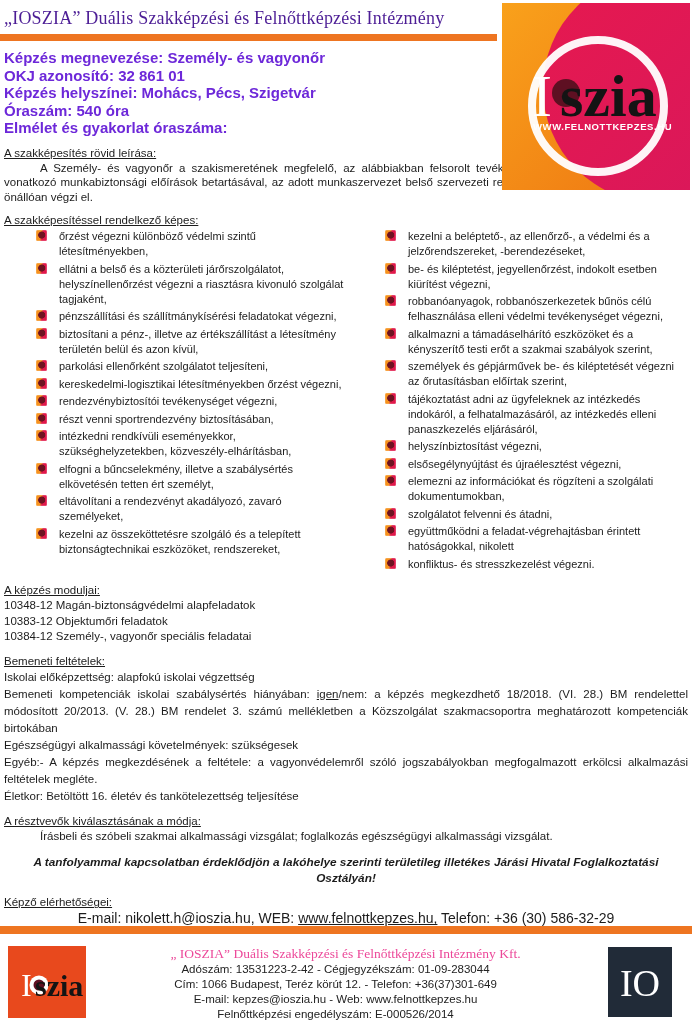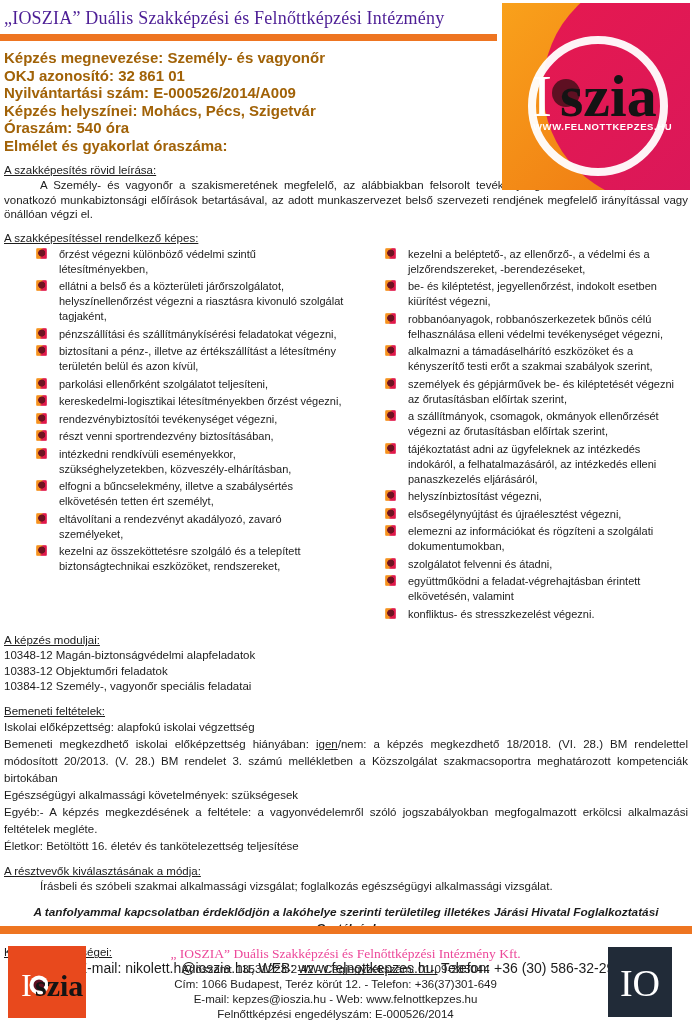--- a/index.html
+++ b/index.html
@@ -20,21 +20,21 @@
     margin: 8px 0 0 4px; color: #4c1d95;
     letter-spacing: 0.2px;
   }
   .top-bar { width: 497px; height: 7px; background: #ee7521; margin-top: 5px; }
   .main-logo { position: absolute; top: 3px; right: 2px; }
 
   
   .course { margin: 8px 0 0 4px; width: 490px; }
   .course li {
     list-style: none; white-space: pre-wrap;
-    color: #a16207; font-weight: bold;
+    color: #6d28d9; font-weight: bold;
     font-size: 15px; line-height: 17.5px;
   }
   .course ul, ul.plain { margin:0; padding:0; }
 
   
   .content { margin: 0 4px; }
   .sec-heading {
     font-size: 11.5px; font-weight: normal;
     text-decoration: underline;
     margin: 10px 0 2px 0; color:#1c1c1c;
@@ -118,21 +118,20 @@
       <text x="30" y="113" font-family="Liberation Serif, serif" font-size="60" fill="#ffffff">I</text>
       <text x="58" y="113" font-family="Liberation Serif, serif" font-size="60" font-weight="bold" fill="#141414">szia</text>
       <text x="31" y="127" font-family="Liberation Sans, sans-serif" font-size="9.5" font-weight="bold" letter-spacing="0.6" fill="#ffffff">WWW.FELNOTTKEPZES.HU</text>
     </svg>
   </div>
 
   <div class="course">
     <ul>
         <li><span>Képzés megnevezése: Személy- és vagyonőr</span></li>
         <li><span>OKJ azonosító: 32 861 01</span></li>
-        <li><span>Nyilvántartási szám: E-000526/2014/A009</span></li>
         <li><span>Képzés helyszínei: Mohács, Pécs, Szigetvár</span></li>
         <li><span>Óraszám: 540 óra</span></li>
         <li><span>Elmélet és gyakorlat óraszáma:</span></li>
       </ul>
   </div>
 
   <div class="content">
 
     <div class="sec-heading">A szakképesítés rövid leírása:</div>
     <p class="para">A Személy- és vagyonőr a szakismeretének megfelelő, az alábbiakban felsorolt tevékenységeket a szakmai, valamint a vonatkozó munkabiztonsági előírások betartásával, az adott munkaszervezet belső szervezeti rendjének megfelelő irányítással vagy önállóan végzi el.</p>
@@ -205,63 +204,59 @@
           <li>
             <span class="bullet"></span>
             <span>alkalmazni a támadáselhárító eszközöket és a kényszerítő testi erőt a szakmai szabályok szerint,</span>
           </li>
           <li>
             <span class="bullet"></span>
             <span>személyek és gépjárművek be- és kiléptetését végezni az őrutasításban előírtak szerint,</span>
           </li>
           <li>
             <span class="bullet"></span>
-            <span>a szállítmányok, csomagok, okmányok ellenőrzését végezni az őrutasításban előírtak szerint,</span>
-          </li>
-          <li>
-            <span class="bullet"></span>
             <span>tájékoztatást adni az ügyfeleknek az intézkedés indokáról, a felhatalmazásáról, az intézkedés elleni panaszkezelés eljárásáról,</span>
           </li>
           <li>
             <span class="bullet"></span>
             <span>helyszínbiztosítást végezni,</span>
           </li>
           <li>
             <span class="bullet"></span>
             <span>elsősegélynyújtást és újraélesztést végezni,</span>
           </li>
           <li>
             <span class="bullet"></span>
             <span>elemezni az információkat és rögzíteni a szolgálati dokumentumokban,</span>
           </li>
           <li>
             <span class="bullet"></span>
             <span>szolgálatot felvenni és átadni,</span>
           </li>
           <li>
             <span class="bullet"></span>
-            <span>együttműködni a feladat-végrehajtásban érintett elkövetésén, valamint</span>
+            <span>együttműködni a feladat-végrehajtásban érintett hatóságokkal, nikolett</span>
           </li>
           <li>
             <span class="bullet"></span>
             <span>konfliktus- és stresszkezelést végezni.</span>
           </li>
         </ul>
     </div>
 
     <div class="sec-heading">A képzés moduljai:</div>
     <ul class="plain">
         <li><span>10348-12 Magán-biztonságvédelmi alapfeladatok</span></li>
         <li><span>10383-12 Objektumőri feladatok</span></li>
         <li><span>10384-12 Személy-, vagyonőr speciális feladatai</span></li>
       </ul>
 
     <div class="sec-heading">Bemeneti feltételek:</div>
     <p class="entry-line">Iskolai előképzettség: alapfokú iskolai végzettség</p>
-    <p class="entry-line"><span>Bemeneti megkezdhető iskolai előképzettség hiányában: </span><span class="u">igen</span><span>/nem: a képzés megkezdhető 18/2018. (VI. 28.) BM rendelettel módosított 20/2013. (V. 28.) BM rendelet 3. számú mellékletben a Közszolgálat szakmacsoportra meghatározott kompetenciák birtokában</span></p>
+    <p class="entry-line"><span>Bemeneti kompetenciák iskolai szabálysértés hiányában: </span><span class="u">igen</span><span>/nem: a képzés megkezdhető 18/2018. (VI. 28.) BM rendelettel módosított 20/2013. (V. 28.) BM rendelet 3. számú mellékletben a Közszolgálat szakmacsoportra meghatározott kompetenciák birtokában</span></p>
     <p class="entry-line">Egészségügyi alkalmassági követelmények: szükségesek</p>
     <p class="entry-line">Egyéb:- A képzés megkezdésének a feltétele: a vagyonvédelemről szóló jogszabályokban megfogalmazott erkölcsi alkalmazási feltételek megléte.</p>
     <p class="entry-line">Életkor: Betöltött 16. életév és tankötelezettség teljesítése</p>
 
     <div class="sec-heading">A résztvevők kiválasztásának a módja:</div>
     <p class="para" style="text-align:left;">Írásbeli és szóbeli szakmai alkalmassági vizsgálat; foglalkozás egészségügyi alkalmassági vizsgálat.</p>
 
     <p class="notice">A tanfolyammal kapcsolatban érdeklődjön a lakóhelye szerinti területileg illetékes Járási Hivatal Foglalkoztatási Osztályán!</p>
 
     <div class="sec-heading">Képző elérhetőségei:</div>

